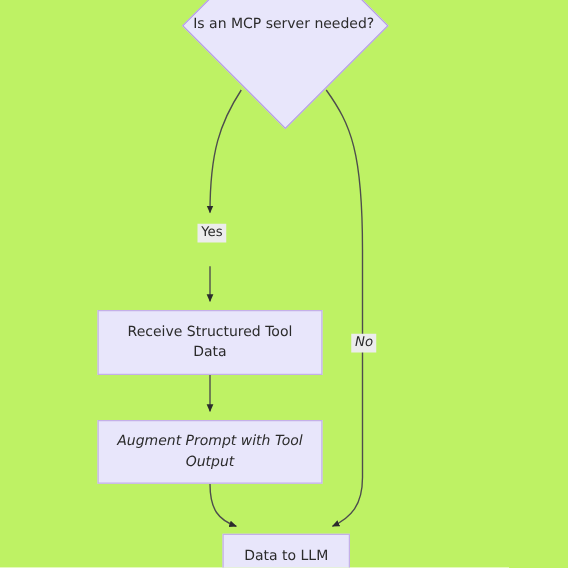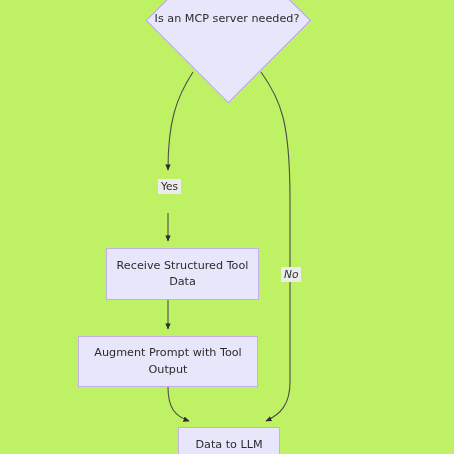--- a/index.html
+++ b/index.html
@@ -112,26 +112,26 @@
 
     <path d="M168,387 C168,408 175,416 189,421" fill="none" stroke="#4d4d4d" stroke-width="1.1" marker-end="url(#arrowhead)"></path>
   </svg>
 
   <div class="node" id="decision-node">
     <div class="diamond-shape"></div>
     <div class="diamond-text">Is an MCP server needed?</div>
   </div>
 
 
-  <div class="node" style="left:78px; top:248px; width:153px; height:52px;margin-left:28px;">
+  <div class="node" style="left:78px; top:248px; width:180px; height:52px;">
     <span class="node-label">Receive Structured Tool
 Data</span>
   </div>
 
-  <div class="node" style="left:78px; top:336px; width:180px; height:51px;">
+  <div class="node" style="left:78px; top:336px; width:180px; height:51px;font-style:italic;">
     <span class="node-label">Augment Prompt with Tool
 Output</span>
   </div>
 
   <div class="node" style="left:178px; top:427px; width:102px; height:36px;">
     <span class="node-label">Data to LLM</span>
   </div>
 
   <div class="edge-label" style="left:158px; top:143px;margin-top:36px;">Yes</div>
 

